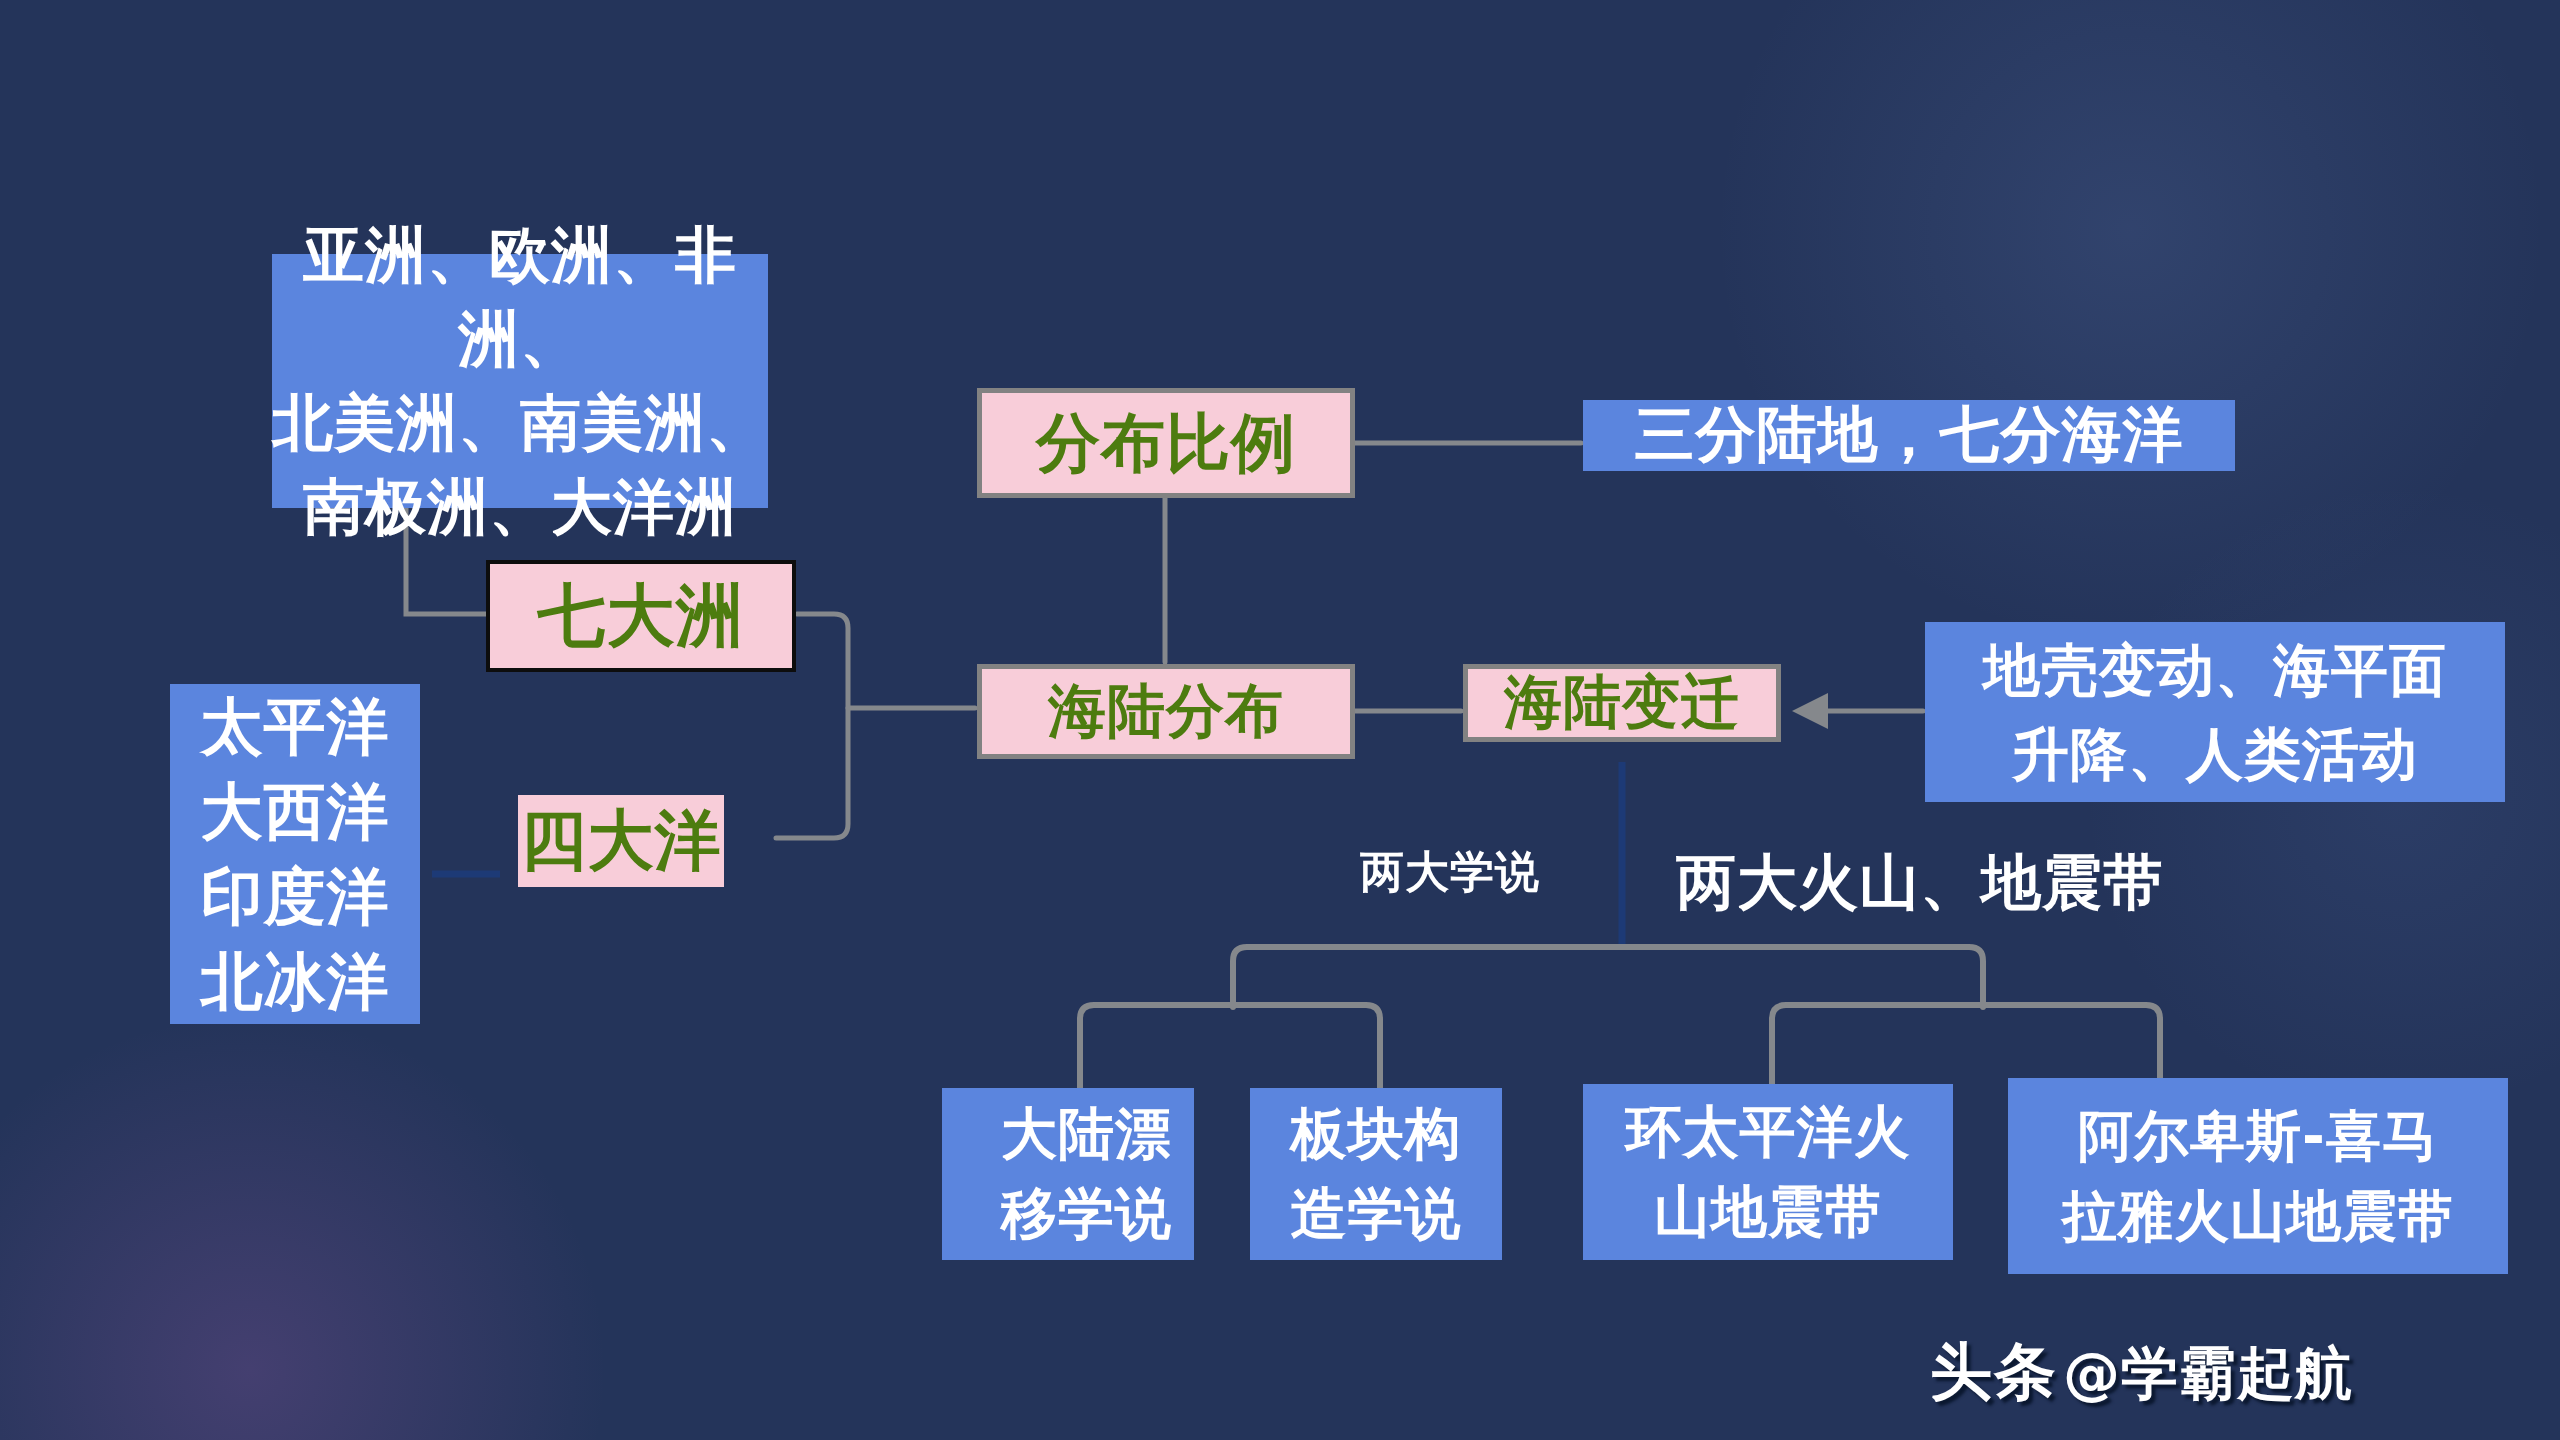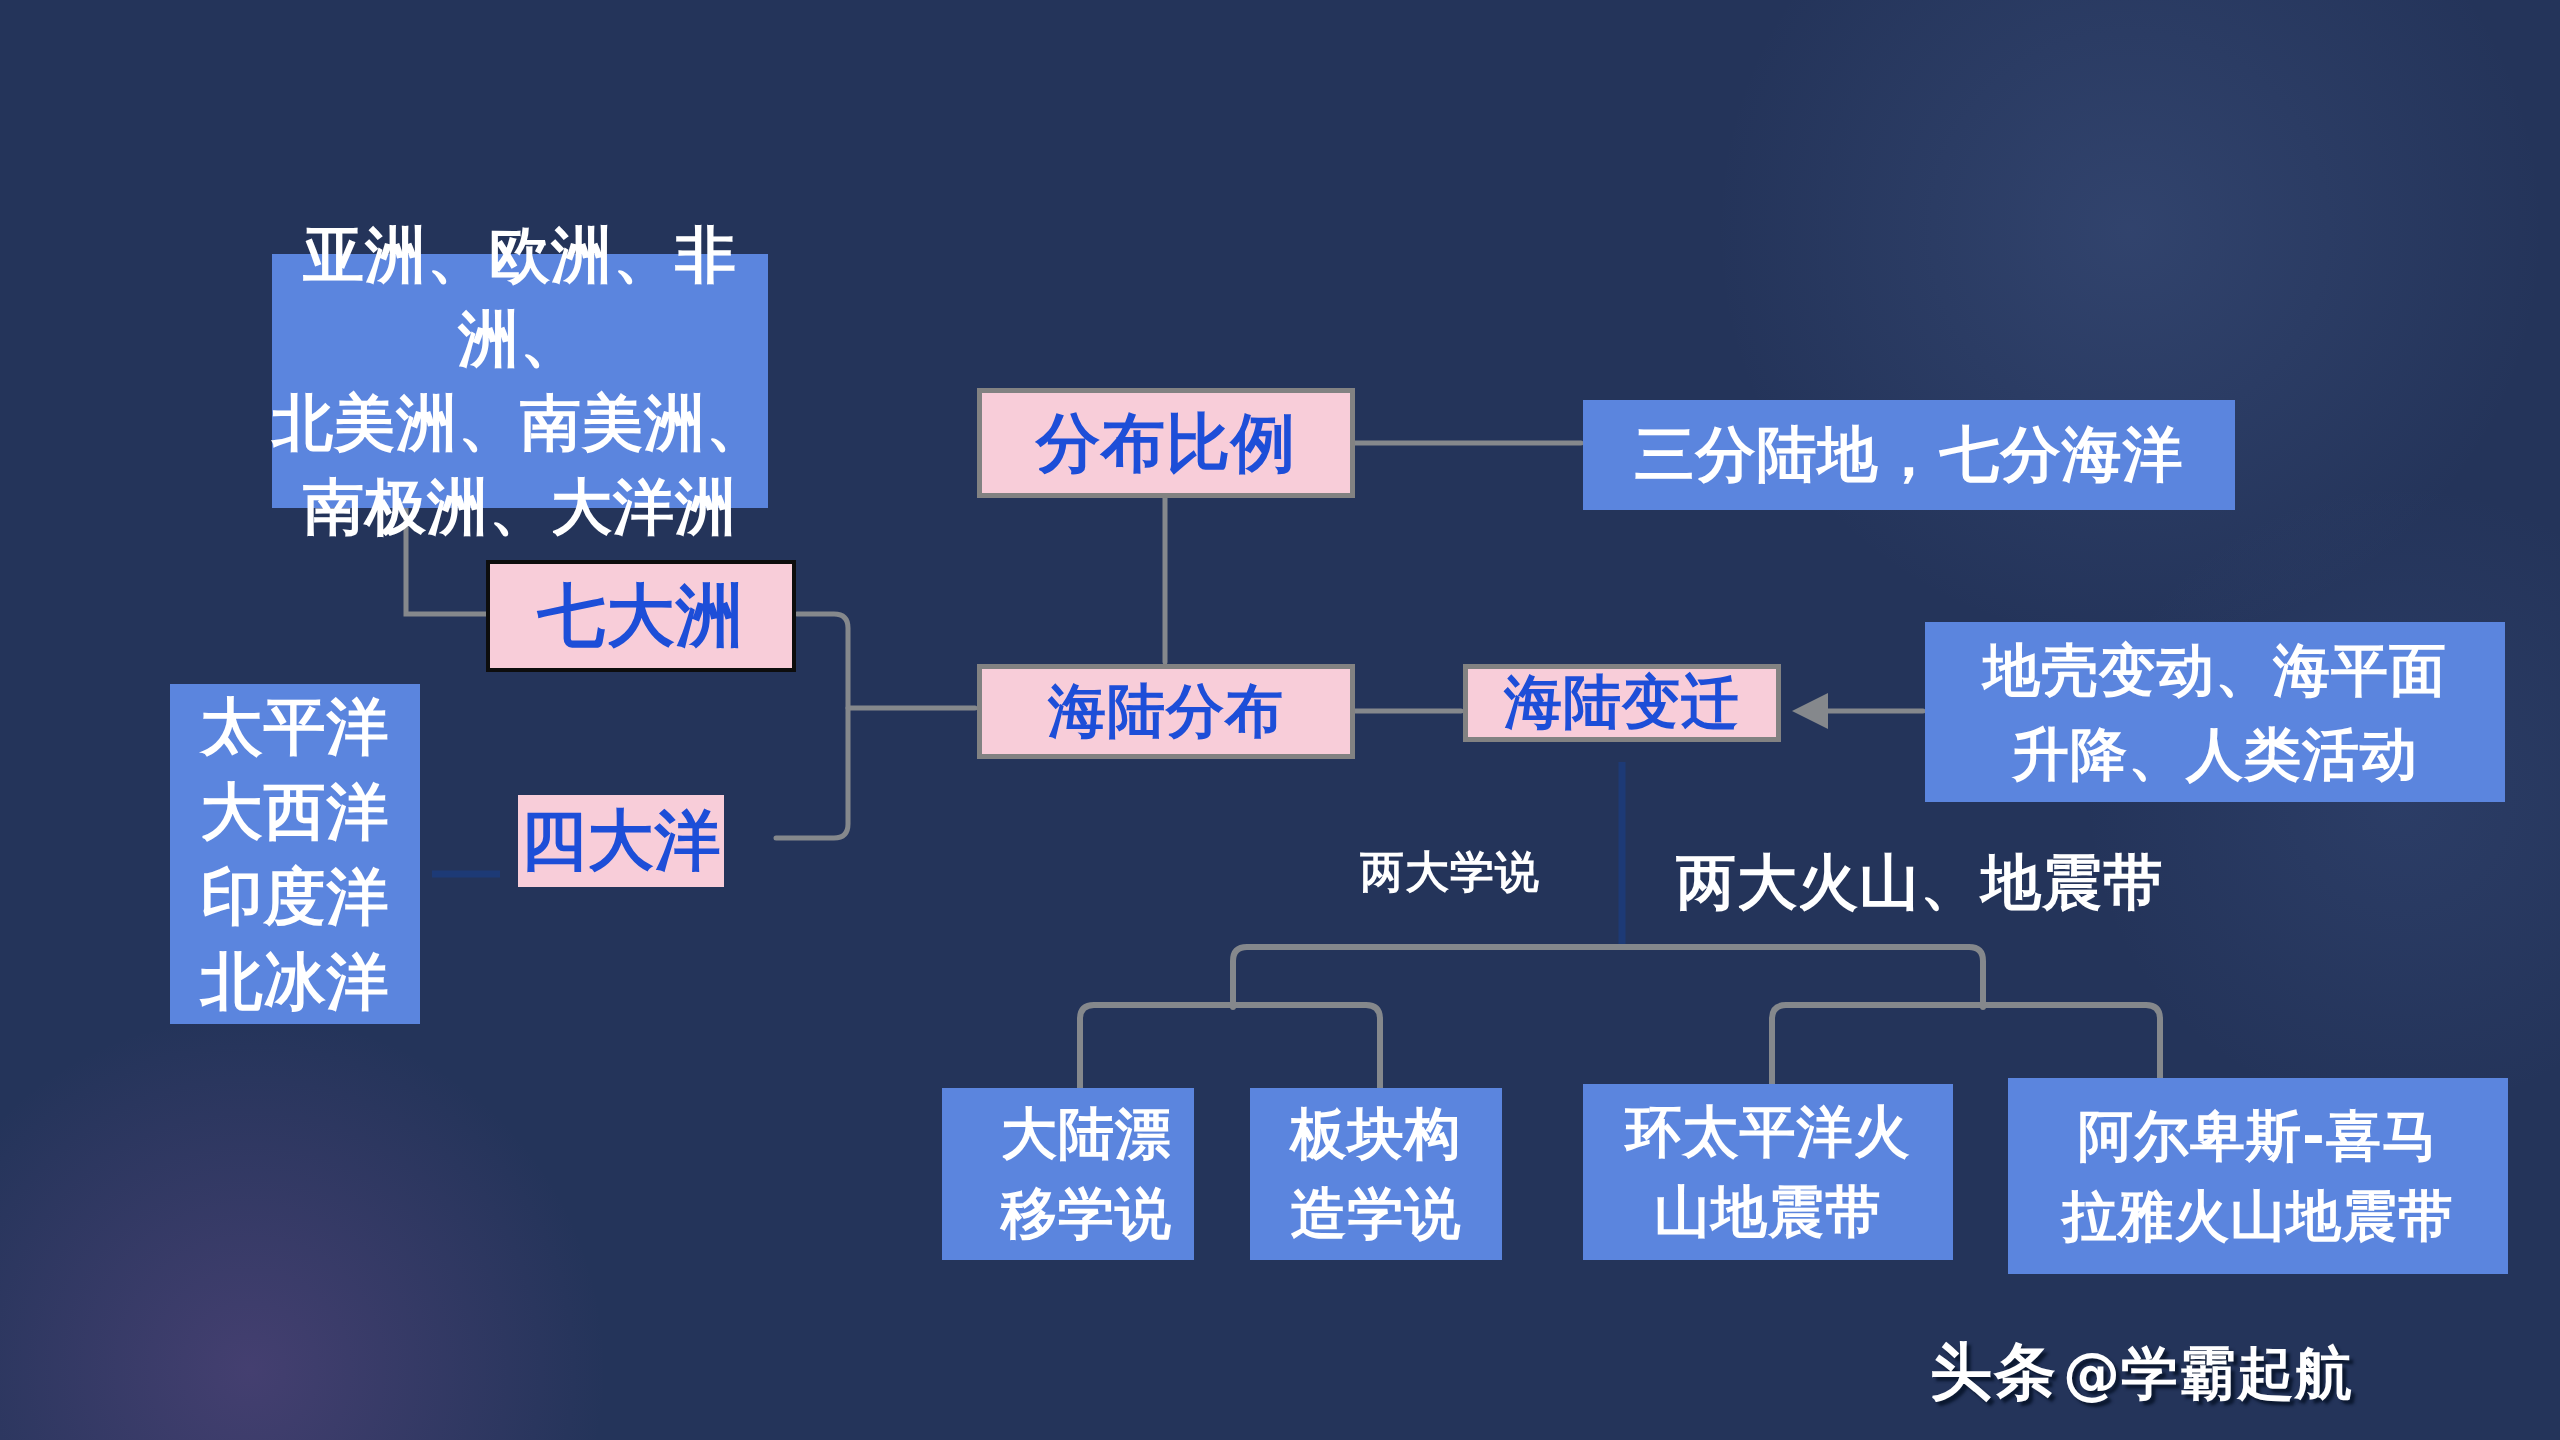--- a/index.html
+++ b/index.html
@@ -23,21 +23,21 @@
     left:2080px;top:480px;width:640px;height:640px;
     background:radial-gradient(circle, rgba(110,140,210,0.10) 0%, rgba(110,140,210,0.0) 70%);
   }
 
   .box{
     position:absolute;box-sizing:border-box;
     display:flex;flex-direction:column;align-items:center;justify-content:center;
     text-align:center;font-weight:bold;letter-spacing:1px;
   }
   .blue{background:var(--blue-box,#5b85de);color:#ffffff;}
-  .pink{background:var(--pink-box,#f8cdd9);color:#1d4ed8;}
+  .pink{background:var(--pink-box,#f8cdd9);color:#4d7c0f;}
   .border-black{border:4px solid var(--black-border,#0d0d0d);}
   .border-gray{border:5px solid var(--gray-border,#828282);}
   .label{
     position:absolute;color:#ffffff;font-weight:bold;text-align:center;
     letter-spacing:1px;
   }
   #connectors{position:absolute;left:0;top:0;width:2560px;height:1440px;}
   .ln-gray{stroke:var(--gray-line,#85888c);stroke-width:5;fill:none;stroke-linecap:round;}
   .ln-gray-thick{stroke:var(--gray-line,#85888c);stroke-width:6;fill:none;stroke-linecap:round;}
   .ln-navy{stroke:var(--navy-line,#1d3a76);stroke-width:7;fill:none;stroke-linecap:butt;}
@@ -105,21 +105,21 @@
   </div>
 
   <div class="box pink" style="left:518px;top:795px;width:206px;height:92px;font-size:66px;">
     <span>四大洋</span>
   </div>
 
   <div class="box pink border-gray" style="left:977px;top:388px;width:378px;height:110px;font-size:64px;">
     <span>分布比例</span>
   </div>
 
-  <div class="box blue" style="left:1583px;top:400px;width:652px;height:110px;font-size:60px;">
+  <div class="box blue" style="left:1583px;top:400px;width:652px;height:71px;font-size:60px;">
     <span>三分陆地，七分海洋</span>
   </div>
 
   <div class="box pink border-gray" style="left:977px;top:664px;width:378px;height:95px;font-size:58px;">
     <span>海陆分布</span>
   </div>
 
   <div class="box pink border-gray" style="left:1463px;top:664px;width:318px;height:78px;font-size:58px;">
     <span>海陆变迁</span>
   </div>

